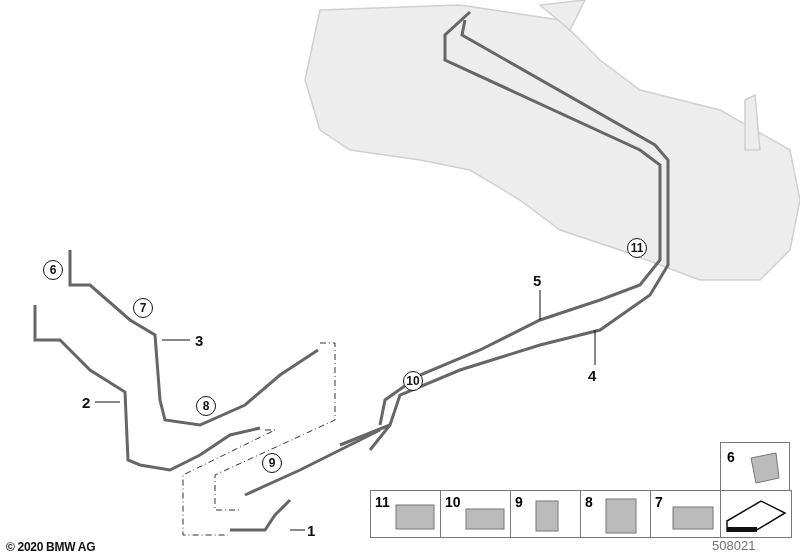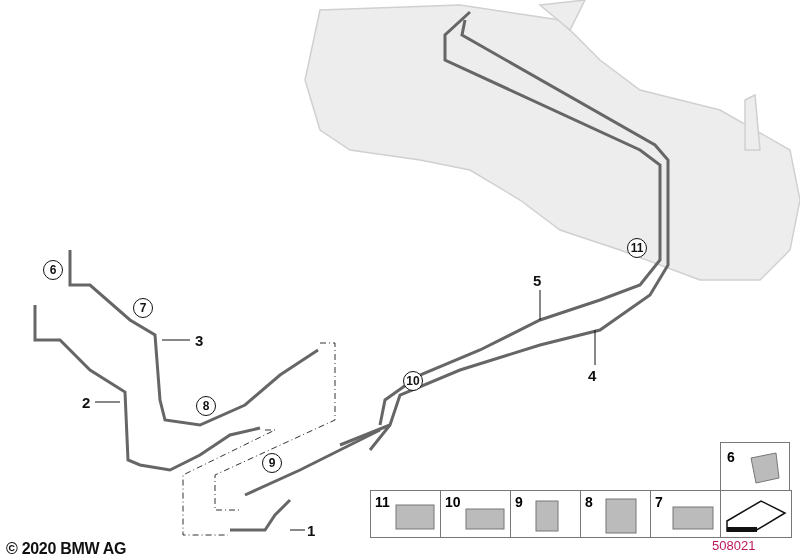--- a/index.html
+++ b/index.html
@@ -1,21 +1,21 @@
 <!DOCTYPE html>
 <html><head>
 <meta charset="utf-8">
 <style>
   html,body{margin:0;padding:0;background:#fff;}
   body{width:800px;height:560px;position:relative;overflow:hidden;font-family:"Liberation Sans",sans-serif;}
   svg{position:absolute;left:0;top:0;}
   .lbl{position:absolute;font-weight:bold;font-size:15px;color:#111;line-height:1;}
   .circ{position:absolute;width:20px;height:20px;border:1.5px solid #111;border-radius:50%;font-weight:bold;font-size:12px;display:flex;align-items:center;justify-content:center;background:#fff;color:#111;box-sizing:border-box;}
-  .copy{position:absolute;left:6px;top:540px;font-size:16px;font-weight:bold;color:#111;letter-spacing:-0.3px;text-align:center;}
-  .ref{position:absolute;left:712px;top:538px;font-size:13px;color:#be185d;}
+  .copy{position:absolute;left:6px;top:540px;font-size:12px;font-weight:bold;color:#111;letter-spacing:-0.3px;text-align:center;}
+  .ref{position:absolute;left:712px;top:538px;font-size:13px;color:#737373;}
   .parts{position:absolute;left:370px;top:490px;height:46px;display:flex;border:1px solid #777;}
   .cell{width:70px;height:46px;border-right:1px solid #777;position:relative;box-sizing:border-box;}
   .cell:last-child{border-right:none;}
   .cell .n{position:absolute;left:4px;top:3px;font-weight:bold;font-size:14px;}
   .box6{position:absolute;left:720px;top:442px;width:70px;height:49px;border:1px solid #777;border-bottom:none;box-sizing:border-box;}
   .box6 .n{position:absolute;left:6px;top:6px;font-weight:bold;font-size:14px;}
 </style>
 </head>
 <body>
 

